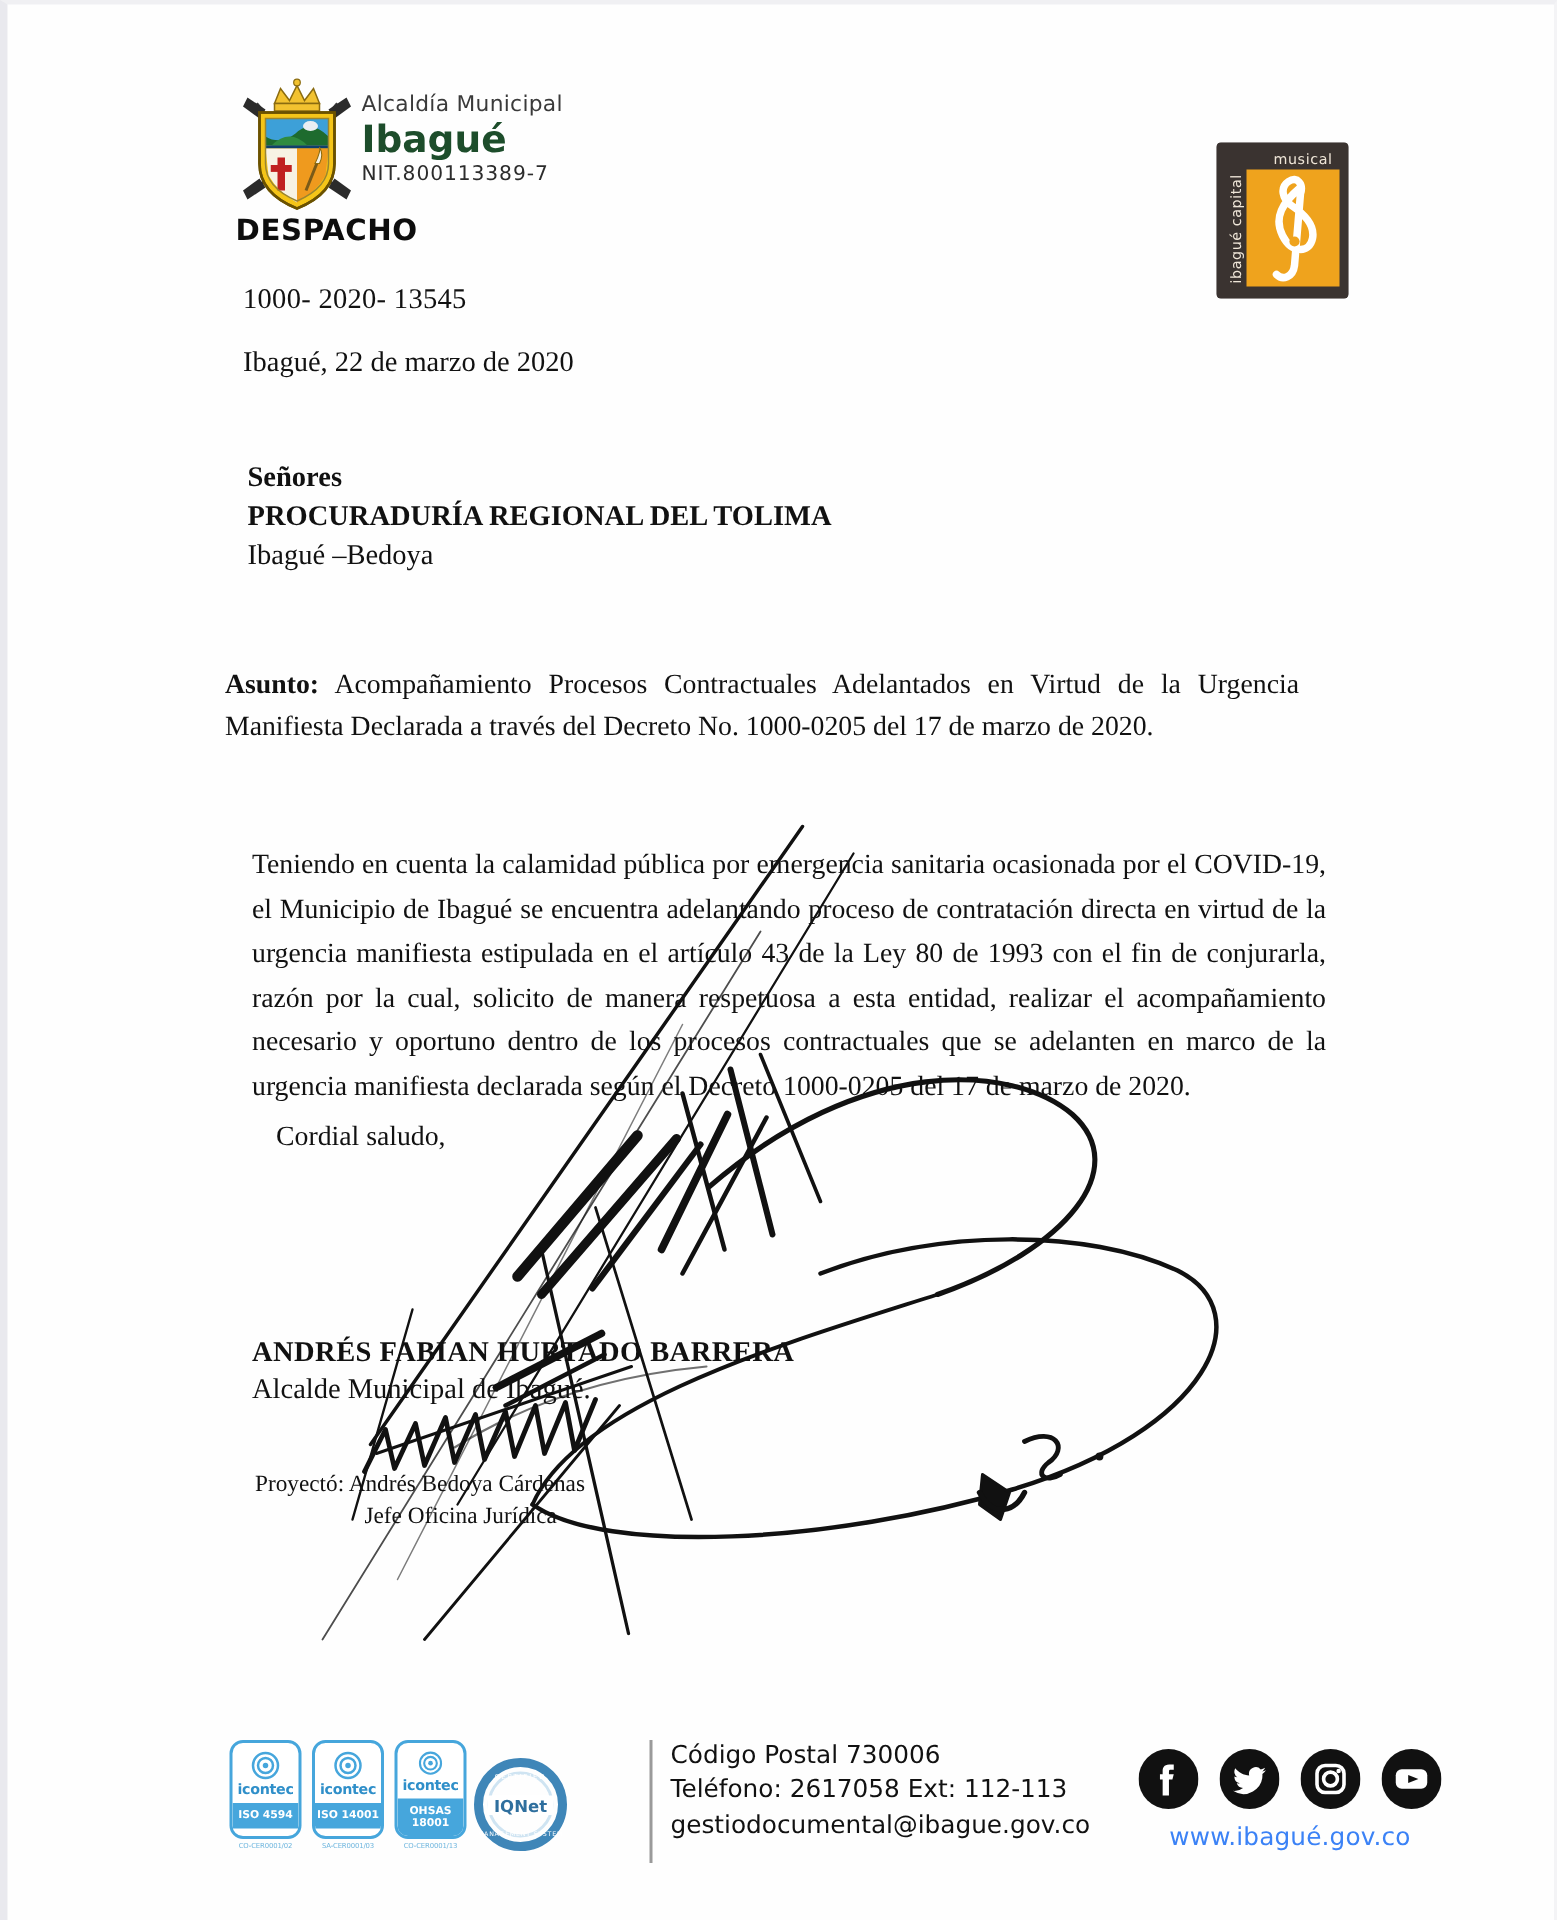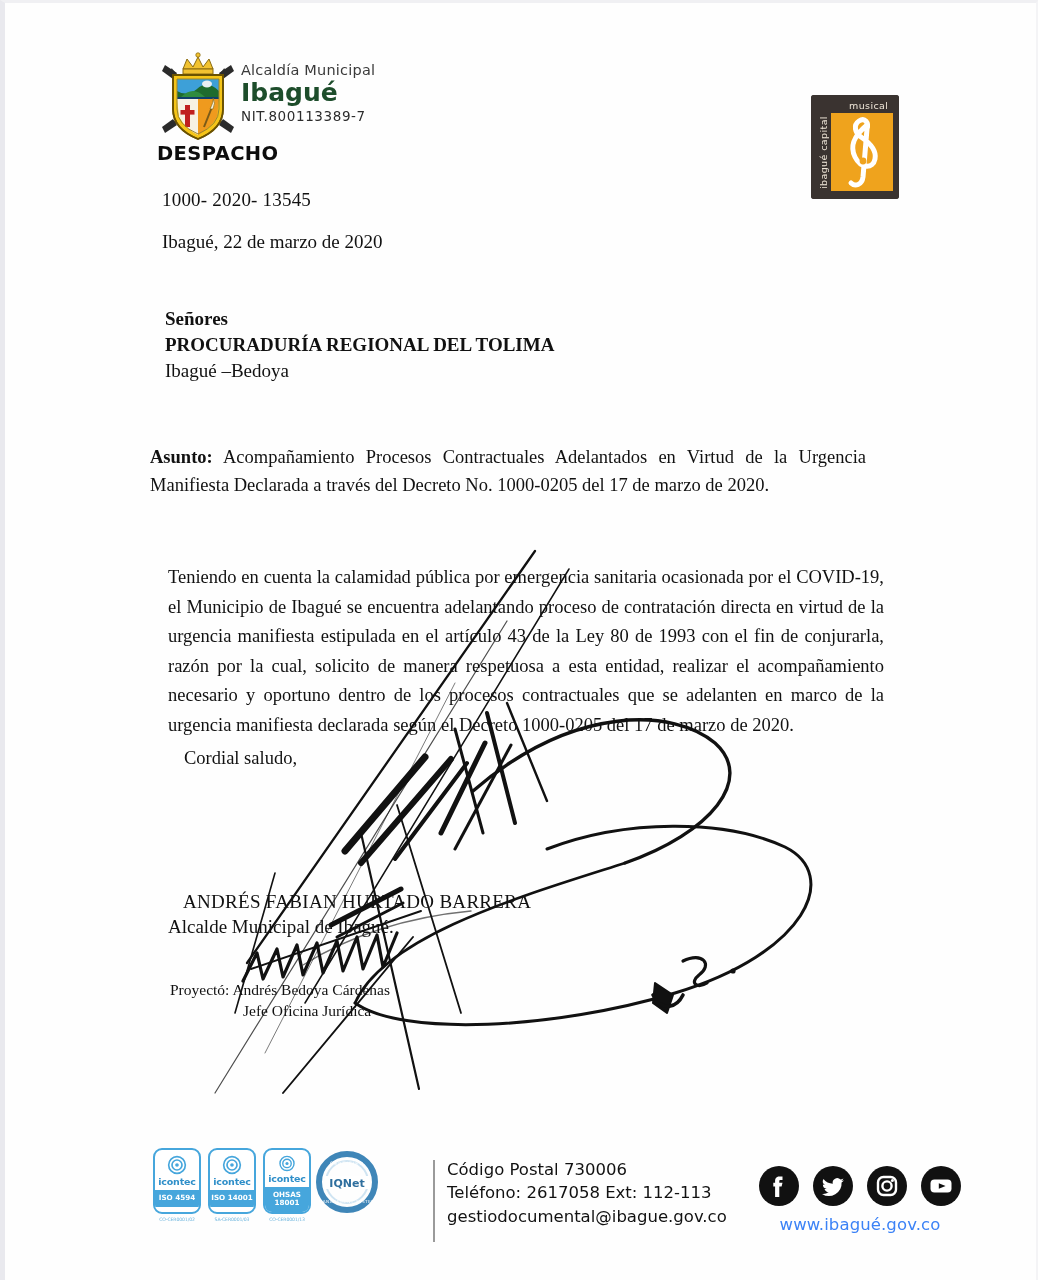--- a/index.html
+++ b/index.html
@@ -78,22 +78,22 @@
   .body-par {
     position: absolute; left: 163px; top: 560px; width: 716px;
     font-size: 18.5px; line-height: 1.60; text-align: justify;
   }
   .cordial {
     position: absolute; left: 163px; top: 745px;
     font-size: 18.5px;
     margin-left: 16px;
   }
   .sig-name {
-    position: absolute; left: 178px; top: 888px;
-    font-size: 19px; font-weight: normal; letter-spacing: .3px;
+    position: absolute; left: 163px; top: 888px;
+    font-size: 19px; font-weight: bold; letter-spacing: .3px;
   }
   .sig-role {
     position: absolute; left: 163px; top: 913px;
     font-size: 19px;
   }
   .proy1 {
     position: absolute; left: 165px; top: 978px;
     font-size: 15.5px;
   }
   .proy2 {
@@ -104,21 +104,21 @@
 
   
   .sig-overlay {
     position: absolute; left: 150px; top: 530px;
     width: 760px; height: 580px;
     pointer-events: none;
   }
 
   
   .footer { position: absolute; left: 0; top: 1145px; width: 1038px; height: 135px; }
-  .certs { position: absolute; left: 148px; top: 0; display: flex; gap: 7px; align-items: flex-start; }
+  .certs { position: absolute; left: 148px; top: 12px; display: flex; gap: 7px; align-items: flex-end; }
   .cert-wrap { display: flex; flex-direction: column; align-items: center; }
   .cert-badge {
     width: 48px; height: 66px;
     border: 2px solid #46a6dc;
     border-radius: 9px;
     background: #ffffff;
     display: flex; flex-direction: column;
     align-items: center; justify-content: flex-start;
     padding-top: 5px;
     overflow: hidden;

